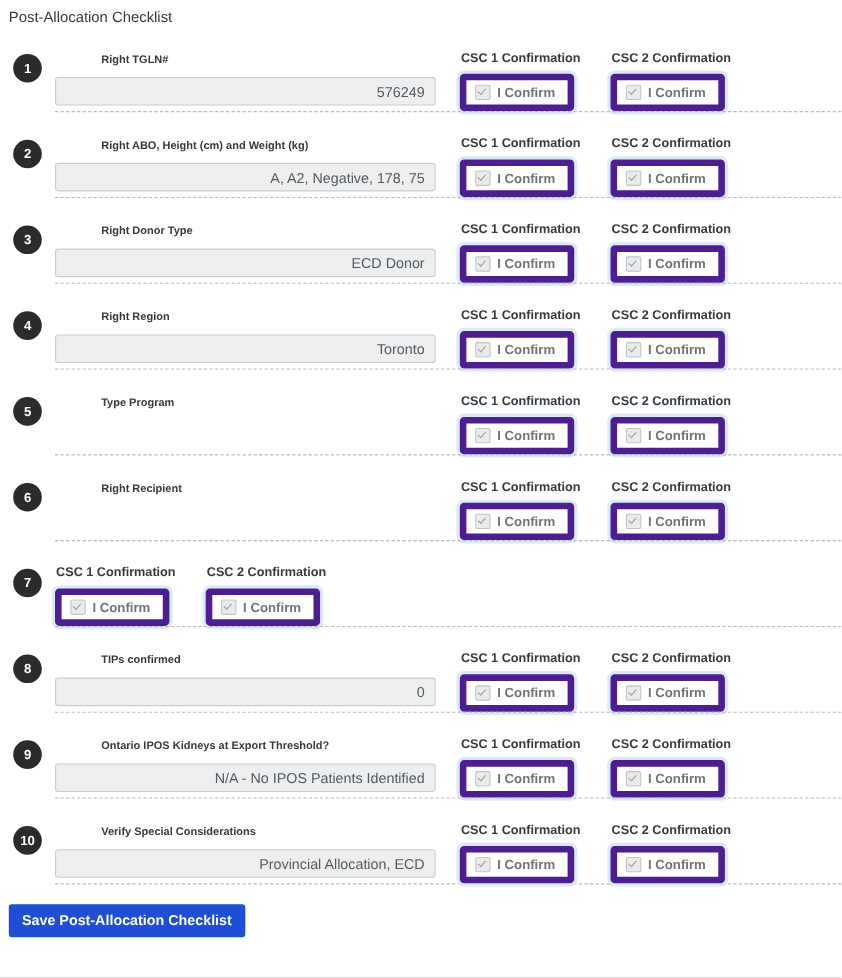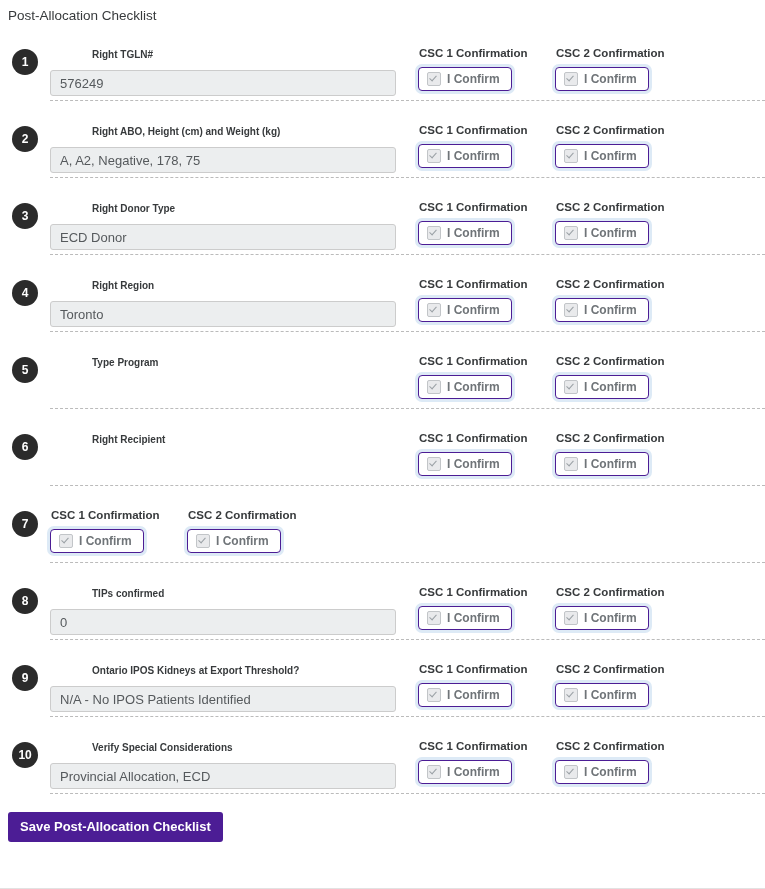--- a/index.html
+++ b/index.html
@@ -96,20 +96,21 @@
     padding: 0 9px;
     box-sizing: border-box;
     background: #eceeef;
     border: 1px solid #cccccc;
     border-radius: 3px;
     font-family: "Liberation Sans", sans-serif;
     font-size: 13px;
     color: #55595c;
     overflow: hidden;
     white-space: nowrap;
+    text-align: right;
   }
   .field-input.empty-slot {
     visibility: hidden;
   }
 
   .confirm-cell {
     flex: 0 0 137px;
     width: 137px;
     padding-top: 14px;
     box-sizing: border-box;
@@ -122,21 +123,21 @@
     line-height: 14px;
     margin: 0 0 7px 1px;
     white-space: nowrap;
   }
 
   .confirm-btn {
     display: inline-flex;
     align-items: center;
     gap: 6px;
     background: #ffffff;
-    border: 1px solid #4c1d95;
+    border: 6px solid #4c1d95;
     border-radius: 4px;
     box-shadow: 0 0 0 3px #ddeaf6;
     padding: 4px 11px 4px 8px;
     font-family: "Liberation Sans", sans-serif;
     font-size: 12px;
     font-weight: 700;
     color: #6f7478;
     cursor: pointer;
     line-height: 14px;
   }
@@ -167,21 +168,21 @@
     margin: 0 0 0 50px;
     height: 0;
   }
 
   .save-bar {
     padding: 18px 0 0 8px;
   }
 
   .save-btn {
     display: inline-block;
-    background: #4c1d95;
+    background: #1d4ed8;
     color: #ffffff;
     border: none;
     border-radius: 3px;
     font-family: "Liberation Sans", sans-serif;
     font-size: 13px;
     font-weight: 700;
     padding: 8px 12px;
     line-height: 14px;
     cursor: pointer;
   }

